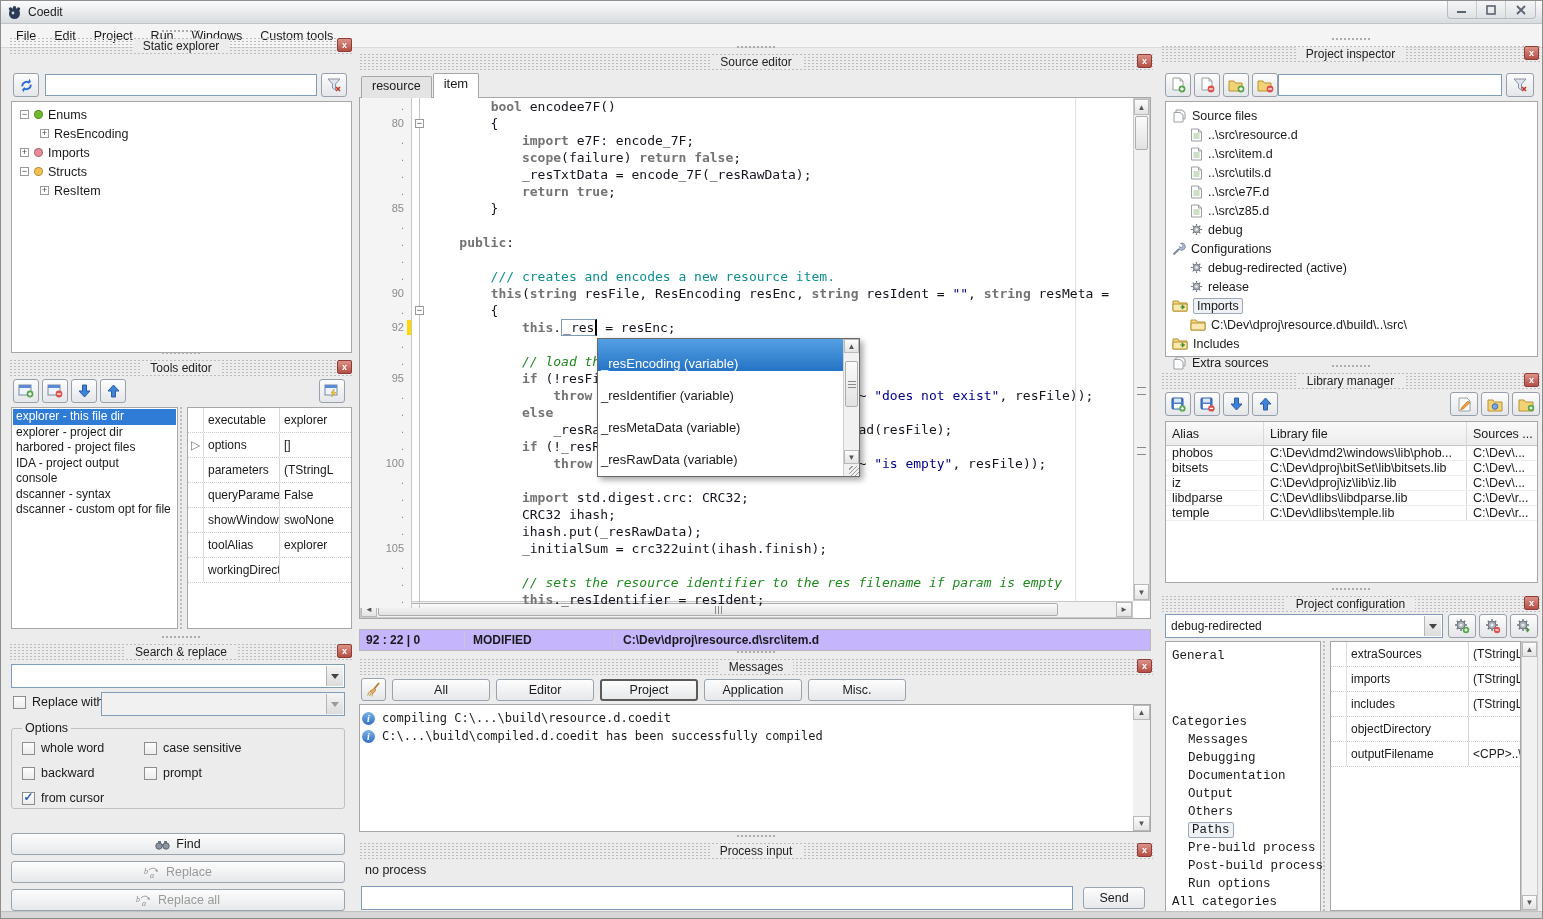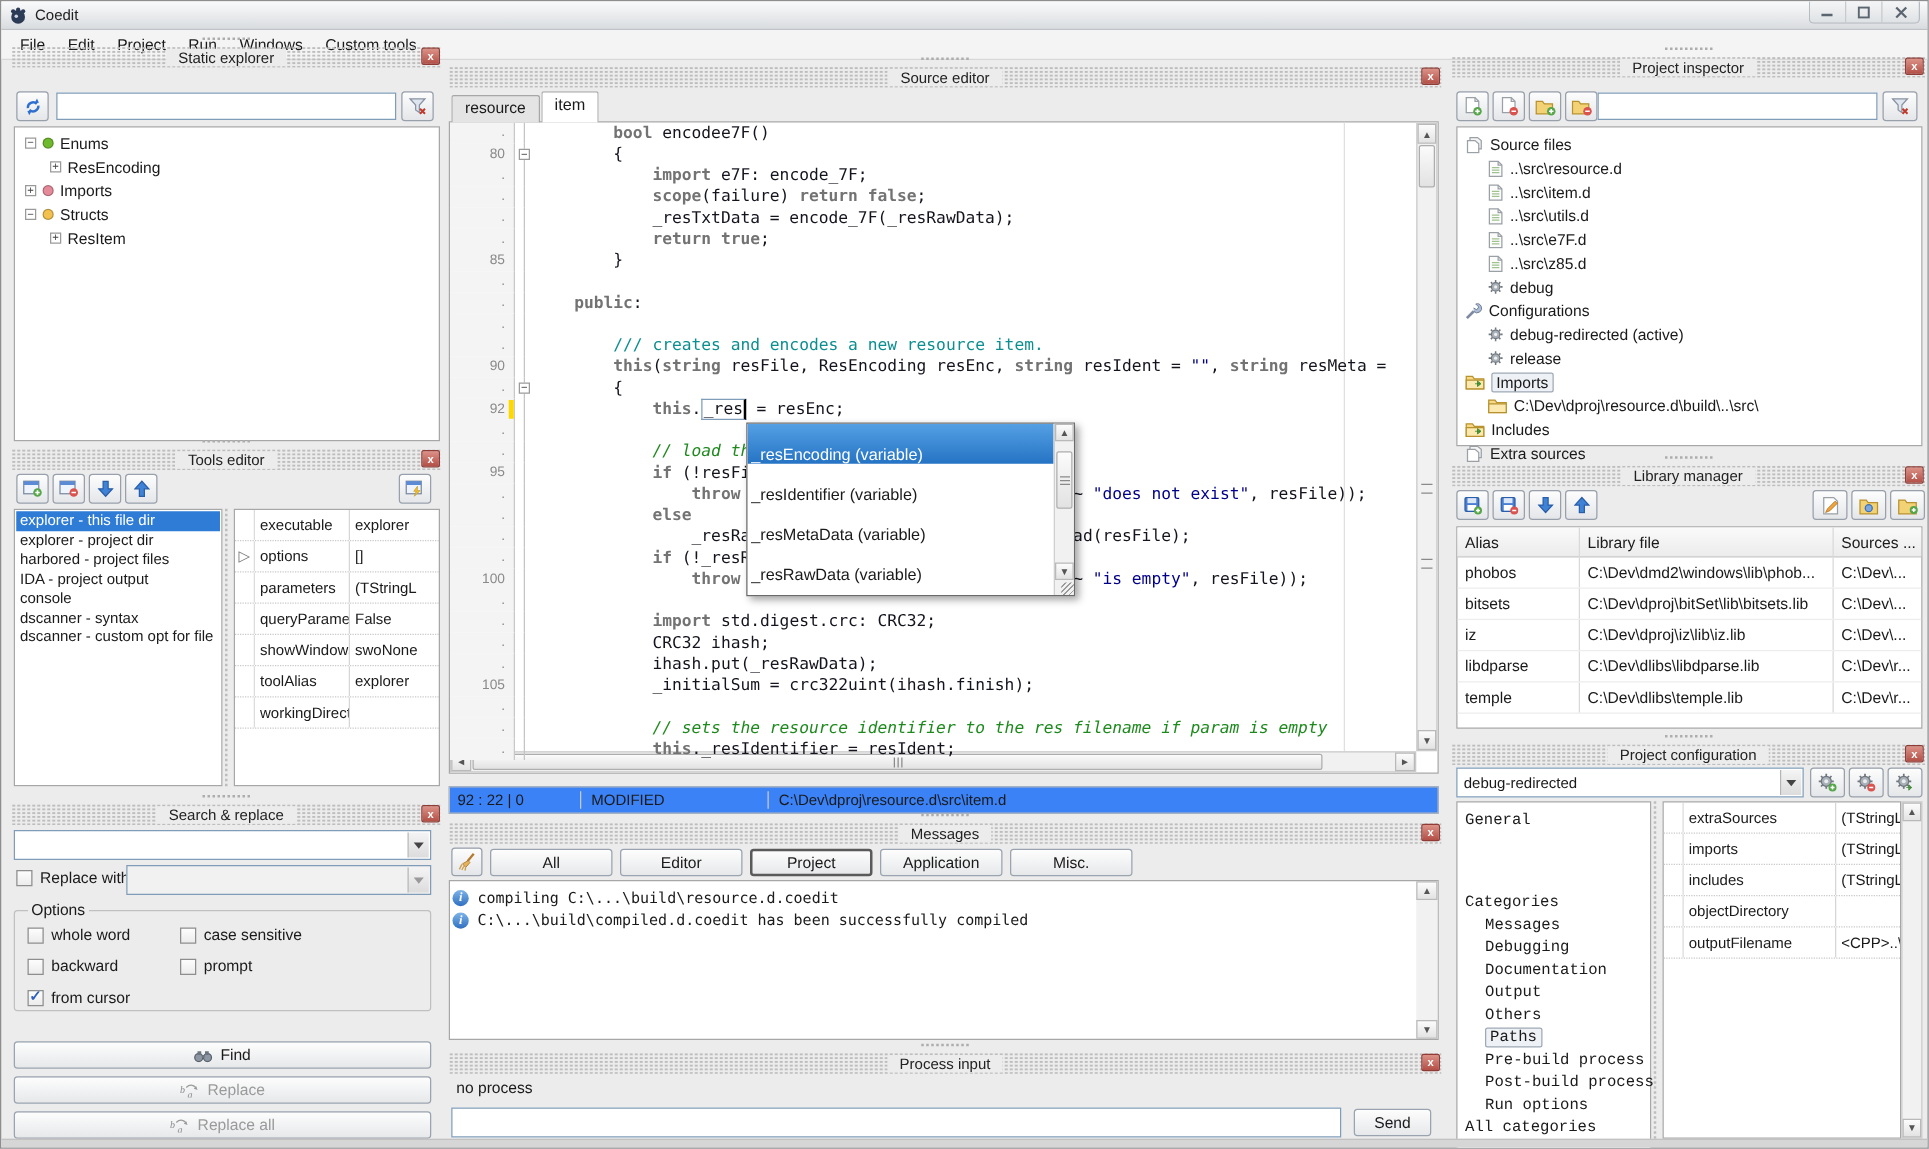--- a/index.html
+++ b/index.html
@@ -81,21 +81,21 @@
   .sb-arrow{background:linear-gradient(#fcfcfc,#e3e3e3);border:1px solid #b9b9b9;display:flex;align-items:center;justify-content:center;color:#555;font-size:8px;}
   .sb-thumb{background:linear-gradient(#fbfbfb,#e2e2e2);border:1px solid #adadad;border-radius:2px;}
   
   .flt-btn{height:22px;width:98px;border:1px solid #9aa4b0;border-radius:3px;
      background:linear-gradient(#fdfdfd,#e6e8ea);display:flex;align-items:center;justify-content:center;font-size:12.5px;}
   .flt-btn.active{border:2px solid #5a5a5a;}
   .log-row{display:flex;align-items:center;gap:7px;height:18px;font-family:"DejaVu Sans Mono",monospace;font-size:12px;}
   .info-ic{width:13px;height:13px;border-radius:50%;background:linear-gradient(#7db4e8,#2f6fc0);color:#fff;
      font-size:10px;font-style:italic;font-weight:bold;display:flex;align-items:center;justify-content:center;flex:0 0 13px;font-family:"Liberation Serif",serif;}
   
-  .lm-hdr,.lm-row{display:flex;height:25px;align-items:center;font-size:12.5px;}
+  .lm-hdr,.lm-row{display:flex;height:15px;align-items:center;font-size:12.5px;}
   .lm-hdr{background:linear-gradient(#fafafa,#ececec);border-bottom:1px solid #c6c6c6;height:24px;}
   .lm-c{padding:0 6px;white-space:nowrap;overflow:hidden;height:100%;display:flex;align-items:center;}
   .lm-c1{width:98px;border-right:1px solid #d9d9d9;}
   .lm-c2{flex:1;border-right:1px solid #d9d9d9;}
   .lm-c3{width:70px;}
   .lm-row{border-bottom:1px solid #ededed;}
   .cfg-row{height:18px;display:flex;align-items:center;white-space:nowrap;font-size:12.5px;}
   
   #popup{position:absolute;left:596px;top:337px;width:263px;height:139px;background:#fff;
      border:1px solid #6a6a6a;box-shadow:3px 3px 6px rgba(0,0,0,.35);z-index:40;display:flex;}
@@ -409,21 +409,21 @@
       <div class="sb-arrow" style="position:absolute;left:0;top:0;bottom:0;width:16px;">◄</div>
       <div class="sb-thumb" style="position:absolute;left:17px;top:1px;bottom:1px;width:680px;display:flex;align-items:center;justify-content:center;gap:2px;">
         <span style="width:1px;height:8px;background:#8a8a8a;"></span>
           <span style="width:1px;height:8px;background:#8a8a8a;"></span>
           <span style="width:1px;height:8px;background:#8a8a8a;"></span>
       </div>
       <div class="sb-arrow" style="position:absolute;right:0;top:0;bottom:0;width:16px;">►</div>
     </div>
   </div>
 
-  <div style="position:absolute;left:358px;top:628px;width:792px;height:22px;background:#3b82f6;border:1px solid #b8b8b8;display:flex;align-items:center;">
+  <div style="position:absolute;left:358px;top:628px;width:792px;height:22px;background:#c4b5fd;border:1px solid #b8b8b8;display:flex;align-items:center;font-weight:bold;">
     <span style="width:105px;padding-left:6px;border-right:1px solid #c9c9c9;">92 : 22 | 0</span>
     <span style="width:150px;padding-left:8px;border-right:1px solid #c9c9c9;">MODIFIED</span>
     <span style="flex:1;padding-left:8px;">C:\Dev\dproj\resource.d\src\item.d</span>
   </div>
 
   <div class="phdr" style="left:358px;top:657px;width:794px;">
     <span class="grip"></span>
     <span class="phdr-title">Messages</span>
     <span class="pclose">x</span>
   </div>

